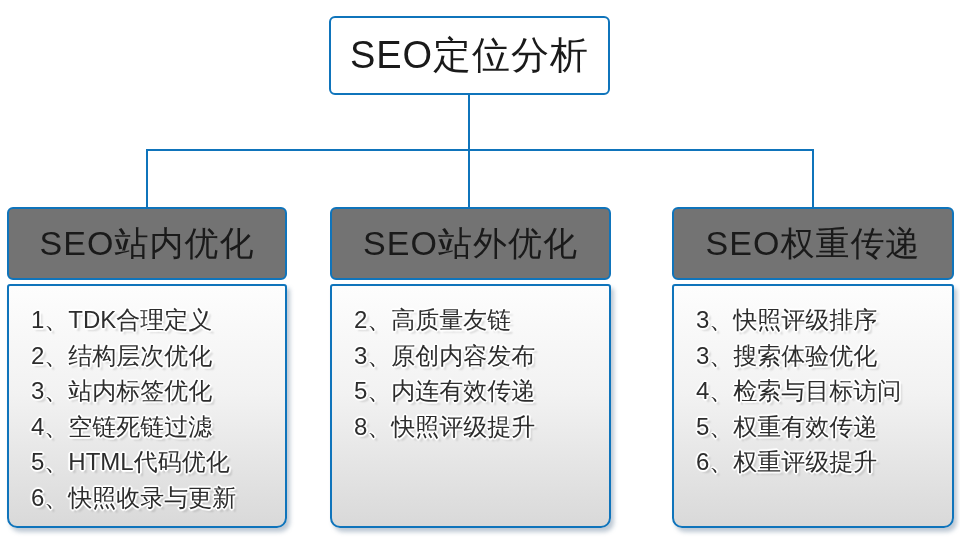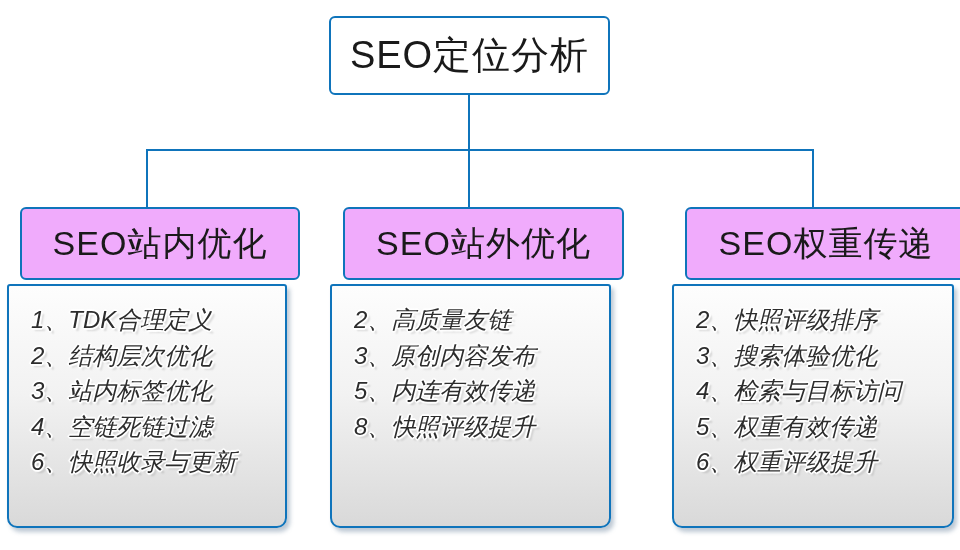--- a/index.html
+++ b/index.html
@@ -41,44 +41,42 @@
   
   .column { position: absolute; top: 207px; }
   .col-0 { left: 7px;   width: 280px; }
   .col-1 { left: 330px; width: 281px; }
   .col-2 { left: 672px; width: 282px; }
   .branch-header {
     position: absolute;
     left: 0; top: 0;
     width: 100%; height: 73px;
     box-sizing: border-box;
-    background: #f0abfc;
+    background: #737373;
     border: 2px solid #0f74bb;
     border-radius: 6px;
     display: flex;
     align-items: center;
     justify-content: center;
     font-size: 34px;
     color: #1a1a1a;
     letter-spacing: 1px;
     white-space: nowrap;
-    margin-left: 13px;
   }
   .branch-list {
     position: absolute;
     left: 0; top: 77px;
     width: 100%; height: 244px;
     box-sizing: border-box;
     background: linear-gradient(180deg, #fdfdfd 0%, #f2f2f2 45%, #d9d9d9 100%);
     border: 2px solid #0f74bb;
     border-radius: 3px 3px 10px 10px;
     box-shadow: 3px 4px 4px rgba(110, 135, 160, 0.45);
     padding: 16px 0 0 22px;
     overflow: hidden;
-    font-style: italic;
   }
   .list-item {
     height: 35.5px;
     line-height: 35.5px;
     font-size: 24px;
     color: #2d2d2d;
     white-space: nowrap;
     text-shadow:
       -1px -1px 0 #ffffff,
        1px -1px 0 #ffffff,
@@ -108,20 +106,21 @@
 
   <div class="column col-0">
     <div class="branch-header">
       <span>SEO站内优化</span>
     </div>
     <div class="branch-list">
       <div class="list-item">1、TDK合理定义</div>
       <div class="list-item">2、结构层次优化</div>
       <div class="list-item">3、站内标签优化</div>
       <div class="list-item">4、空链死链过滤</div>
+      <div class="list-item">5、HTML代码优化</div>
       <div class="list-item">6、快照收录与更新</div>
     </div>
   </div>
 
   <div class="column col-1">
     <div class="branch-header">
       <span>SEO站外优化</span>
     </div>
     <div class="branch-list">
       <div class="list-item">2、高质量友链</div>
@@ -129,21 +128,21 @@
       <div class="list-item">5、内连有效传递</div>
       <div class="list-item">8、快照评级提升</div>
     </div>
   </div>
 
   <div class="column col-2">
     <div class="branch-header">
       <span>SEO权重传递</span>
     </div>
     <div class="branch-list">
-      <div class="list-item">2、快照评级排序</div>
+      <div class="list-item">3、快照评级排序</div>
       <div class="list-item">3、搜索体验优化</div>
       <div class="list-item">4、检索与目标访问</div>
       <div class="list-item">5、权重有效传递</div>
       <div class="list-item">6、权重评级提升</div>
     </div>
   </div>
 
 </div>
 
 </body></html>

